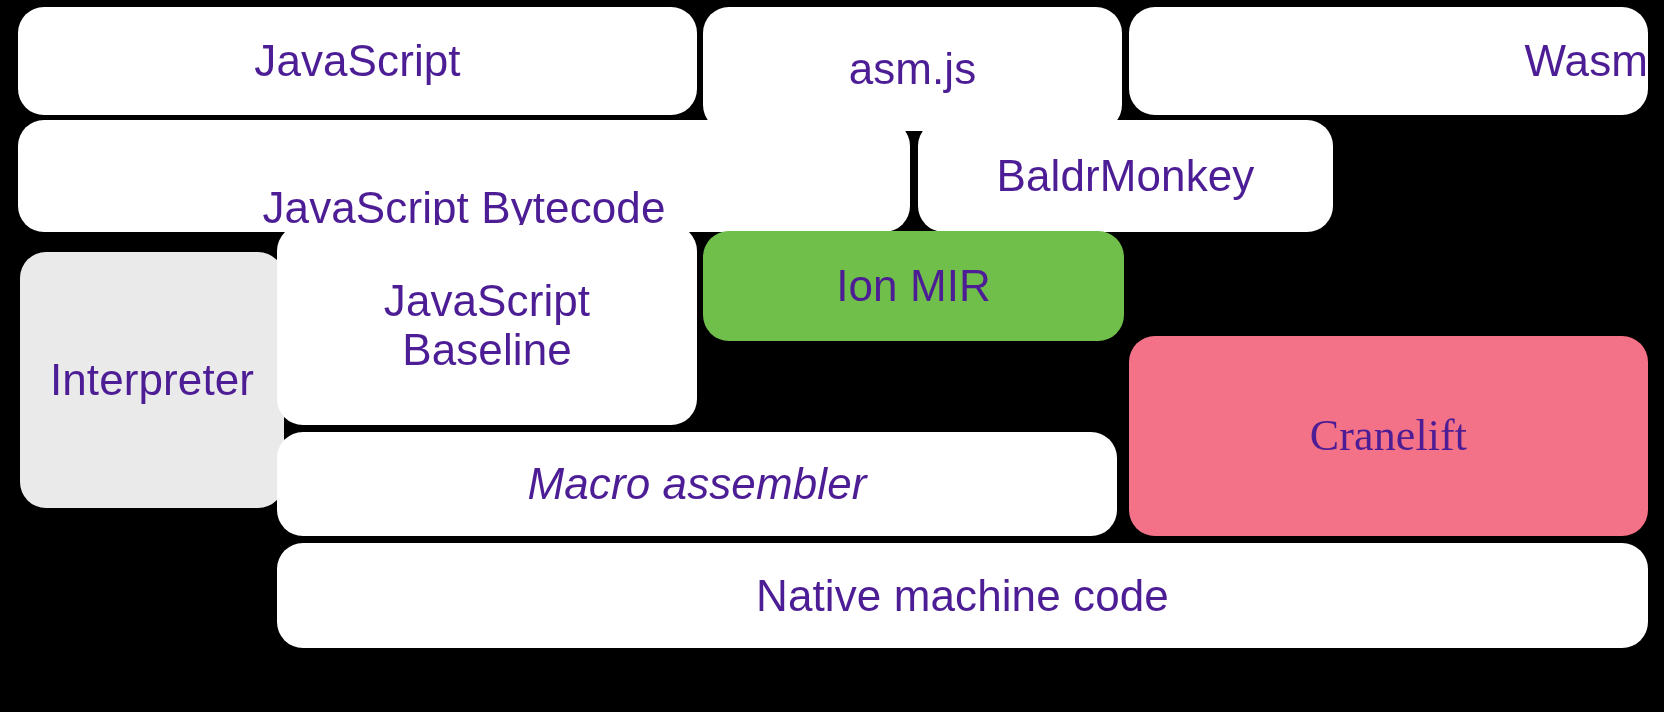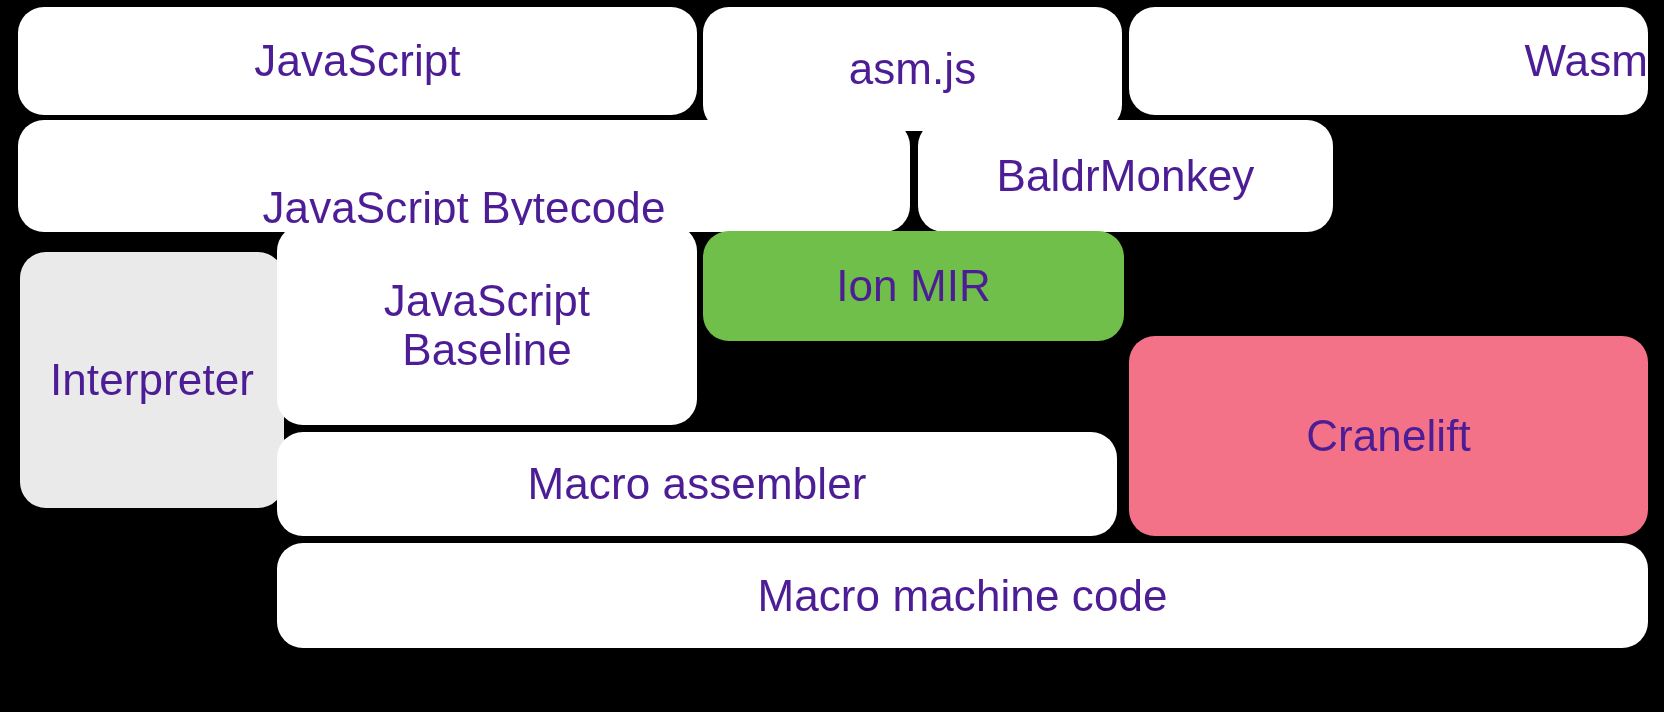--- a/index.html
+++ b/index.html
@@ -31,31 +31,31 @@
     font-size: 44px;
     font-weight: 400;
     line-height: 1.12;
     letter-spacing: 0.1px;
     white-space: pre-line;
     user-select: none;
   }
   .fill-white { background: #FFFFFF; }
   .fill-gray  { background: #EAEAEA; }
   .fill-green { background: #6FBF4A; }
-  .fill-pink  { background: #F47287; }
+  .fill-pink  { background: #F47287; font-family: Liberation Serif, serif; }
 </style>
 </head>
 <body>
 
 <div id="stack" style="background: rgb(0, 0, 0);">
     <div class="node fill-white" style="left: 18px; top: 7px; width: 679px; height: 108px;"><span>JavaScript</span></div>
     <div class="node fill-white" style="left: 703px; top: 7px; width: 419px; height: 124px;"><span>asm.js</span></div>
     <div class="node fill-white" style="left: 1129px; top: 7px; width: 519px; height: 108px; justify-content: flex-end;"><span>Wasm</span></div>
     <div class="node fill-white" style="left: 18px; top: 120px; width: 892px; height: 112px; align-items: flex-end;"><span>JavaScript Bytecode</span></div>
     <div class="node fill-white" style="left: 918px; top: 120px; width: 415px; height: 112px;"><span>BaldrMonkey</span></div>
     <div class="node fill-gray" style="left: 20px; top: 236px; width: 264px; height: 256px; margin-top: 16px;"><span>Interpreter</span></div>
     <div class="node fill-white" style="left: 277px; top: 225px; width: 420px; height: 200px;"><span>JavaScript
 Baseline</span></div>
     <div class="node fill-green" style="left: 703px; top: 231px; width: 421px; height: 110px;"><span>Ion MIR</span></div>
     <div class="node fill-pink" style="left: 1129px; top: 336px; width: 519px; height: 200px;"><span>Cranelift</span></div>
-    <div class="node fill-white" style="left: 277px; top: 432px; width: 840px; height: 104px;"><span>Macro assembler</span></div>
-    <div class="node fill-white" style="left: 277px; top: 543px; width: 1371px; height: 105px;"><span>Macro machine code</span></div>
+    <div class="node fill-white" style="left: 277px; top: 432px; width: 840px; height: 104px; font-style: italic;"><span>Macro assembler</span></div>
+    <div class="node fill-white" style="left: 277px; top: 543px; width: 1371px; height: 105px;"><span>Native machine code</span></div>
   </div>
 
 </body></html>

